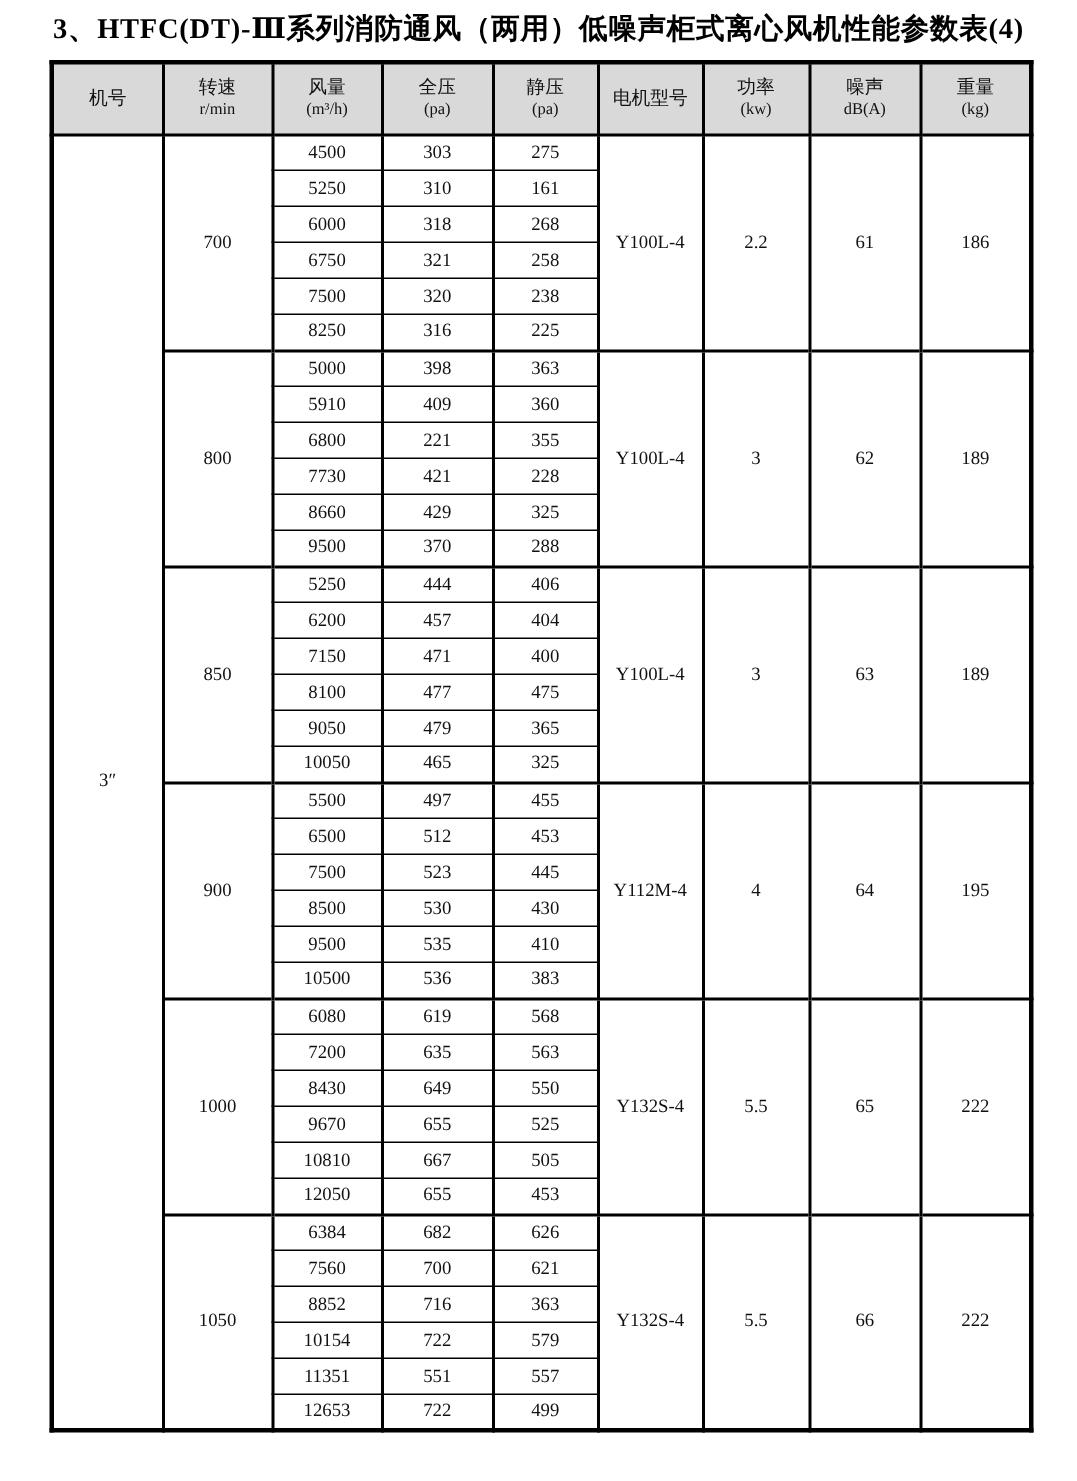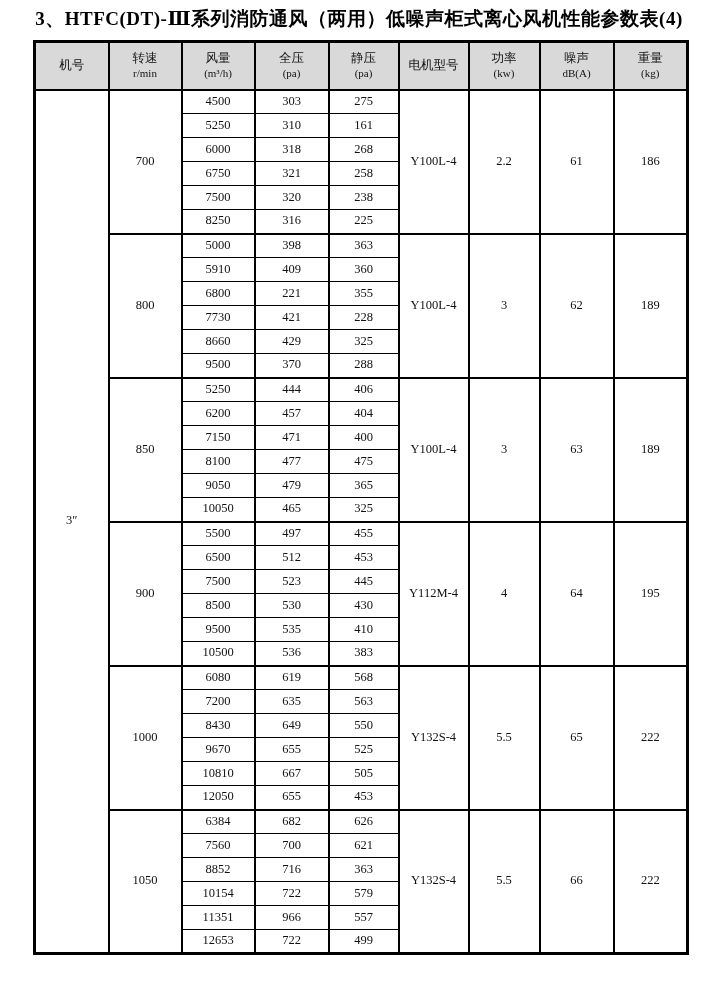--- a/index.html
+++ b/index.html
@@ -305,21 +305,21 @@
           <td class="shaded">716</td>
           <td class="shaded">363</td>
         </tr>
         <tr>
           <td class="shaded">10154</td>
           <td class="shaded">722</td>
           <td class="shaded">579</td>
         </tr>
         <tr>
           <td class="shaded">11351</td>
-          <td class="shaded">966</td>
+          <td class="shaded">551</td>
           <td class="shaded">557</td>
         </tr>
         <tr>
           <td class="shaded">12653</td>
           <td class="shaded">722</td>
           <td class="shaded">499</td>
         </tr>
       </tbody>
   </table>
 </div>

